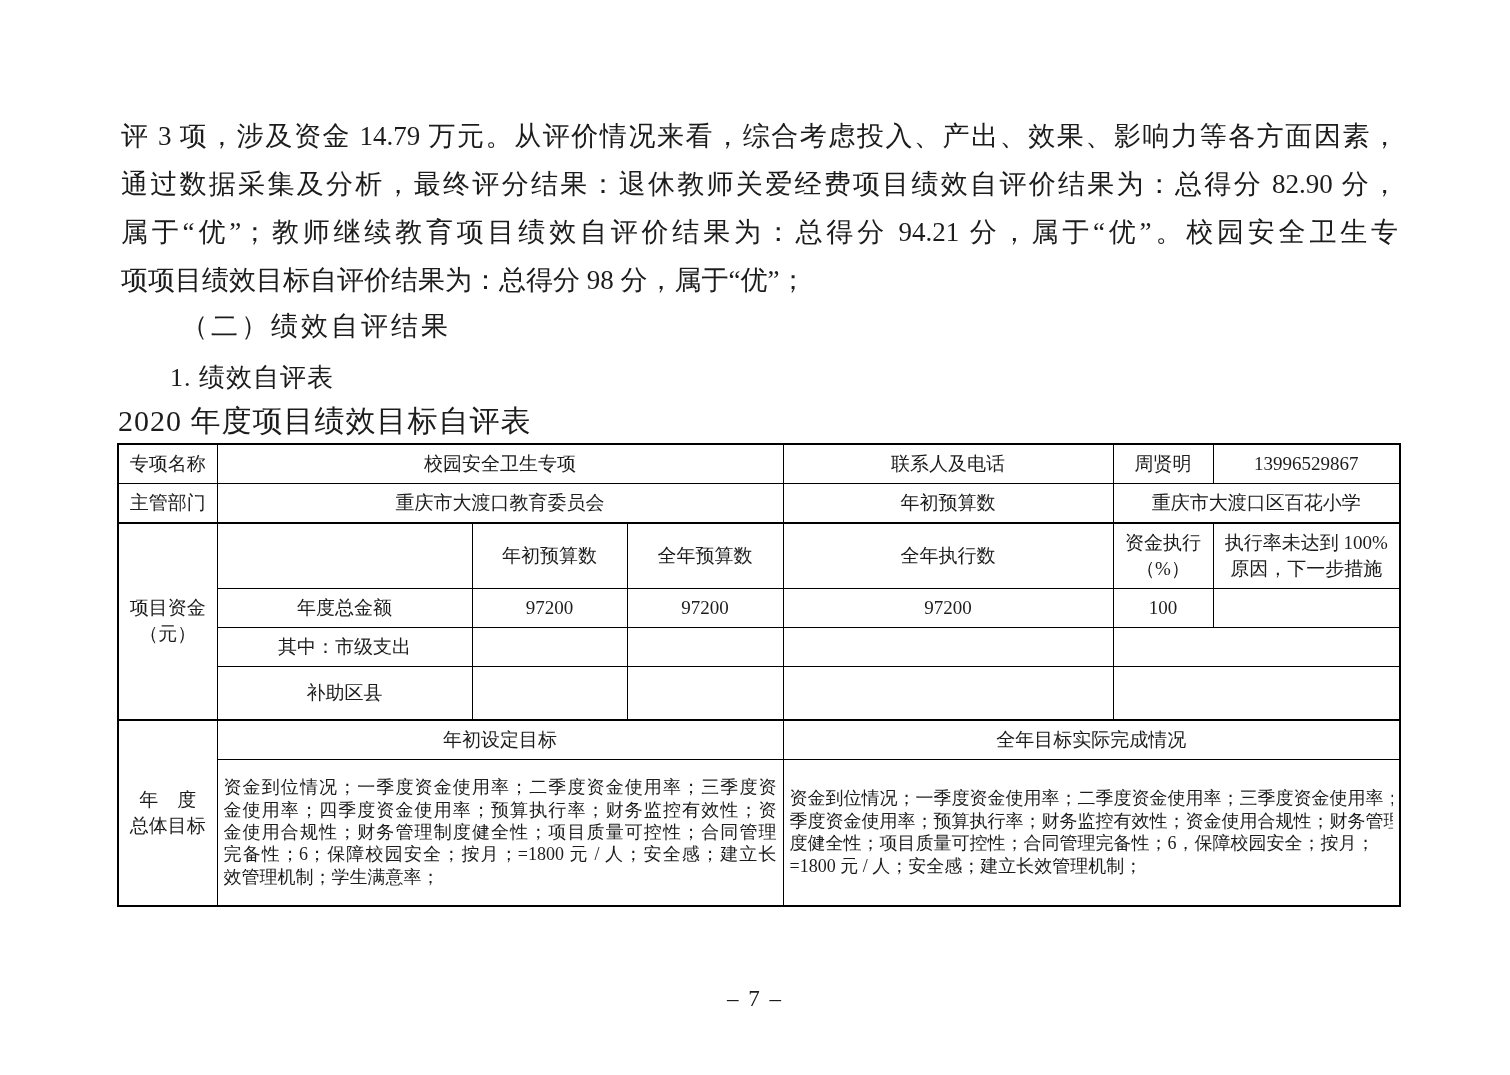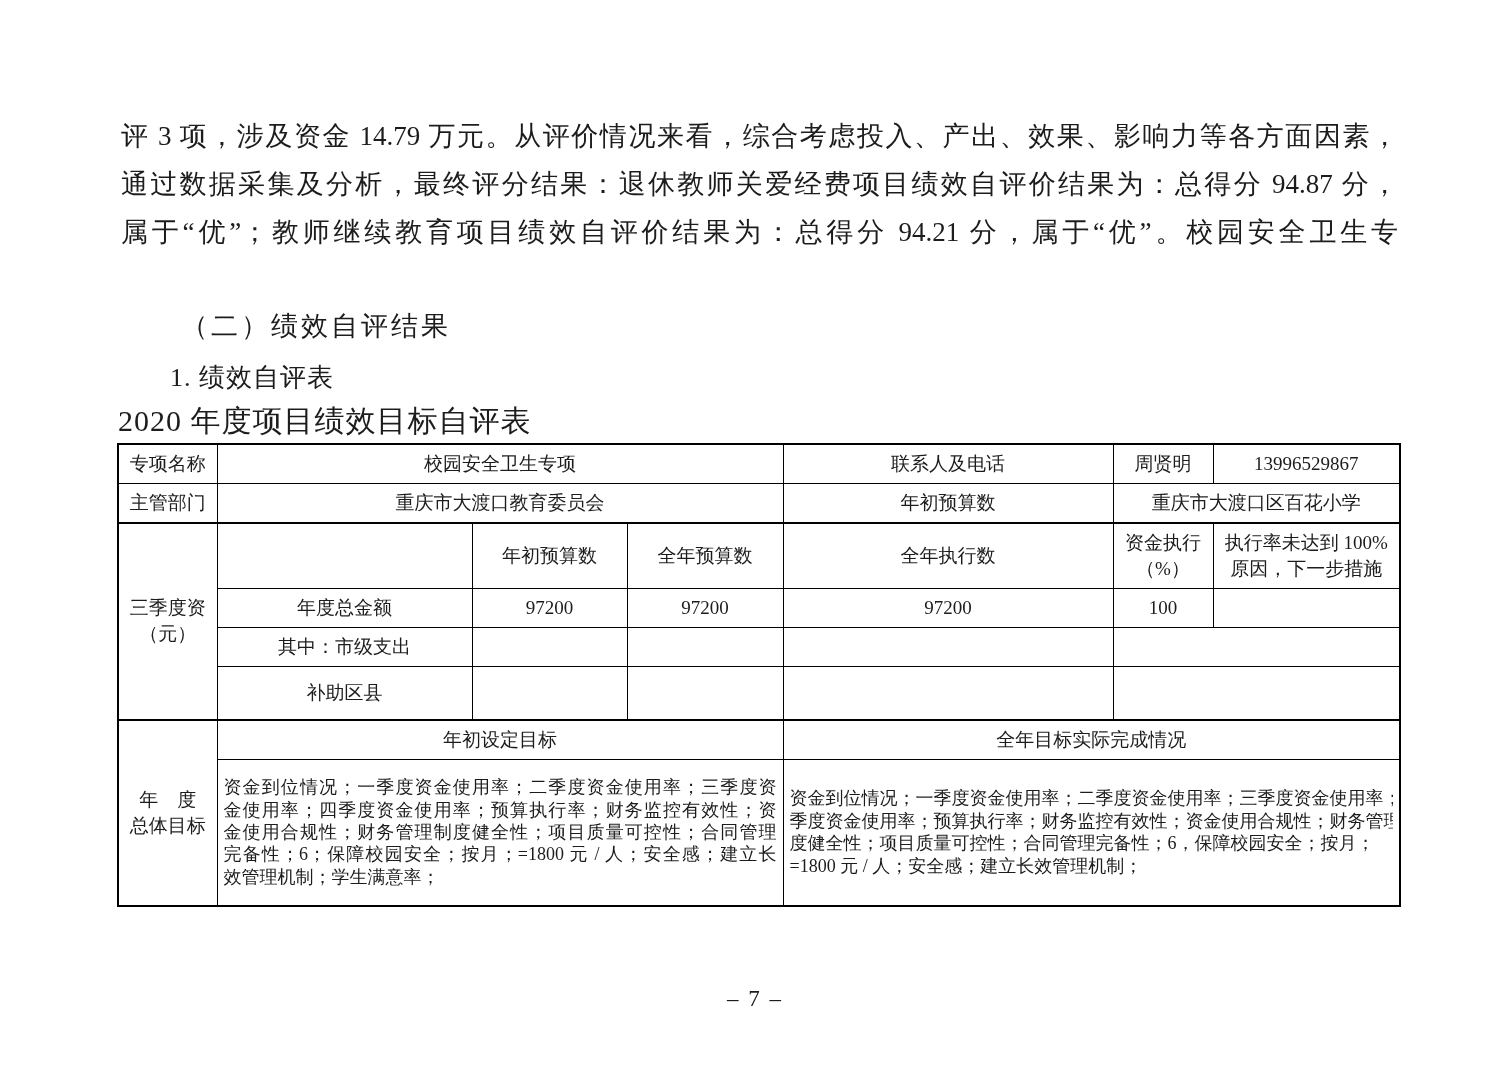--- a/index.html
+++ b/index.html
@@ -85,22 +85,23 @@
     text-align:center; font-size:23px; letter-spacing:2px;
   }
 </style>
 </head>
 <body>
 
 <div class="page">
 
   <div class="intro">
     <div class="pline">评 3 项，涉及资金 14.79 万元。从评价情况来看，综合考虑投入、产出、效果、影响力等各方面因素，</div>
-    <div class="pline">通过数据采集及分析，最终评分结果：退休教师关爱经费项目绩效自评价结果为：总得分 94.87 分，</div>
+    <div class="pline">通过数据采集及分析，最终评分结果：退休教师关爱经费项目绩效自评价结果为：总得分 82.90 分，</div>
     <div class="pline">属于“优”；教师继续教育项目绩效自评价结果为：总得分 94.21 分，属于“优”。校园安全卫生专</div>
+    <div class="pline last">项项目绩效目标自评价结果为：总得分 98 分，属于“优”；</div>
   </div>
 
   <div class="sec-heading">（二）绩效自评结果</div>
   <div class="sub-heading">1. 绩效自评表</div>
   <div class="table-title">2020 年度项目绩效目标自评表</div>
 
   <table class="eval">
     <colgroup>
       <col style="width:99px">
         <col style="width:255px">
@@ -120,21 +121,21 @@
       </tr>
       <tr class="r2">
         <td>主管部门</td>
         <td colspan="3">重庆市大渡口教育委员会</td>
         <td>年初预算数</td>
         <td colspan="2">重庆市大渡口区百花小学</td>
       </tr>
 
       <tr class="r3 thick-top">
         <td rowspan="4">
-          <span class="stack">三季度资</span>
+          <span class="stack">项目资金</span>
           <span class="stack">（元）</span>
         </td>
         <td></td>
         <td>年初预算数</td>
         <td>全年预算数</td>
         <td>全年执行数</td>
         <td class="rate-cell">
           <span class="stack">资金执行</span>
           <span class="stack">（%）</span>
         </td>

